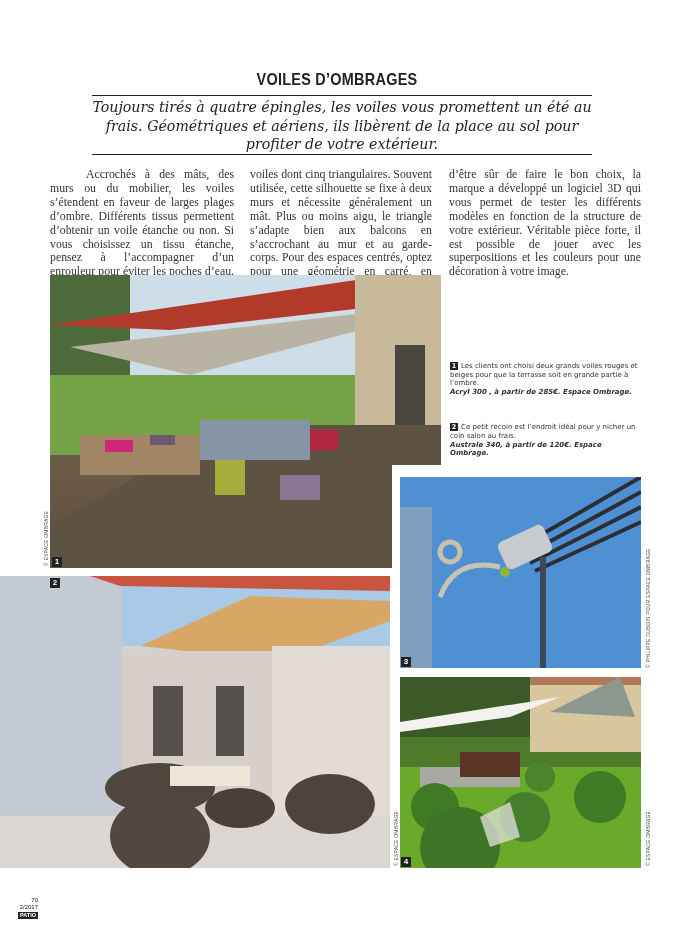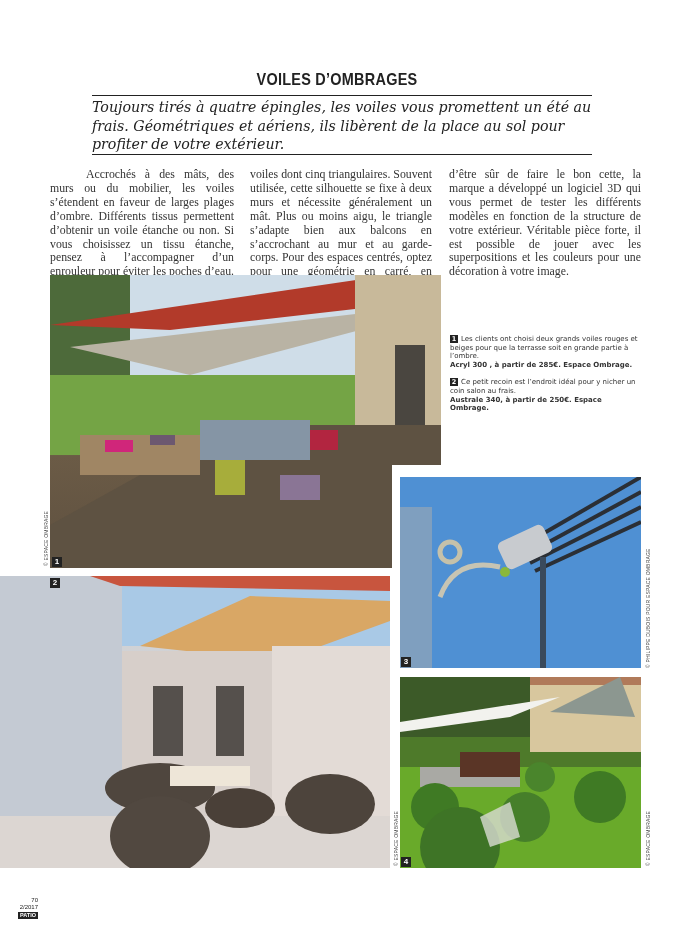--- a/index.html
+++ b/index.html
@@ -1,61 +1,61 @@
 <!DOCTYPE html>
 <html><head>
 <meta charset="utf-8">
 <style>
   html, body { margin:0; padding:0; background:#ffffff; }
   body { width:674px; height:951px; position:relative; overflow:hidden; font-family:"DejaVu Serif", serif; color:#222; }
   .title { position:absolute; left:0; width:674px; top:70px; text-align:center; font-family:"Liberation Sans", sans-serif; font-weight:bold; font-size:17px; letter-spacing:0.3px; color:#222; transform:scaleX(0.85); }
   .rule { position:absolute; left:92px; width:500px; height:1px; background:#222; }
-  .standfirst { position:absolute; left:92px; width:500px; top:98px; font-family:"DejaVu Serif", serif; font-style:italic; font-size:14.2px; line-height:18.5px; color:#222; }
+  .standfirst { position:absolute; left:92px; width:500px; top:98px; text-align:center; font-family:"DejaVu Serif", serif; font-style:italic; font-size:14.2px; line-height:18.5px; color:#222; }
   .col { position:absolute; top:168px; font-family:"Liberation Serif", serif; font-size:11.8px; line-height:13.9px; text-align:justify; color:#333; hyphens:auto; }
   .col p { margin:0; }
   .col1 { left:50px; width:184px; }
   .col1 p { text-indent:36px; }
   .col2 { left:250px; width:182px; }
   .col3 { left:449px; width:192px; }
 
   .photo { position:absolute; overflow:hidden; }
   .p1 { left:50px; top:275px; width:391px; height:293px; background:linear-gradient(180deg,#b9cfe0 0%,#dde6ec 30%,#7aa64a 38%,#6c9a3e 55%,#6b5b46 62%,#5e5040 100%); }
   .p1-notch { position:absolute; left:392px; top:465px; width:60px; height:110px; background:#fff; }
   .p2 { left:0px; top:576px; width:390px; height:292px; background:linear-gradient(180deg,#c9cfd8 0%,#d8d5d2 50%,#e2dcd8 100%); }
   .p3 { left:400px; top:477px; width:241px; height:191px; background:linear-gradient(135deg,#6aa3da 0%,#4a8ed1 60%,#3f7fc2 100%); }
   .p4 { left:400px; top:677px; width:241px; height:191px; background:linear-gradient(180deg,#3f5a2c 0%,#6b8c3c 35%,#6faa2e 60%,#5ea02a 100%); }
 
   .num { position:absolute; width:10px; height:10px; background:#222; color:#fff; font-family:"Liberation Sans", sans-serif; font-weight:bold; font-size:8px; line-height:10px; text-align:center; }
 
   .credit { position:absolute; font-family:"Liberation Sans", sans-serif; font-size:5px; color:#444; white-space:nowrap; transform-origin:left top; transform:rotate(-90deg); letter-spacing:0.2px; }
 
   .captions { position:absolute; left:450px; top:335px; width:192px; font-family:"DejaVu Sans", sans-serif; font-size:7px; line-height:8.6px; color:#333; }
-  .cap { margin-bottom:9px; }
+  .cap { margin-bottom:9px;margin-top:27px; }
   .cap .n { display:inline-block; width:8px; height:8px; background:#222; color:#fff; font-weight:bold; font-size:6.5px; line-height:8px; text-align:center; margin-right:3px; }
-  .cap .price { display:block; font-weight:bold; }
+  .cap .price { display:block; font-weight:bold;font-style:italic; }
 
   .folio { position:absolute; left:18px; top:897px; font-family:"Liberation Sans", sans-serif; font-size:6px; line-height:7px; color:#222; text-align:right; width:20px; }
   .brand { position:absolute; left:18px; top:912px; width:20px; height:7px; background:#222; color:#fff; font-family:"Liberation Sans", sans-serif; font-weight:bold; font-size:5.5px; line-height:7px; text-align:center; }
 </style>
 </head>
 <body>
 
 <div class="title">VOILES D’OMBRAGES</div>
 <div class="rule" style="top:95px;"></div>
 <div class="standfirst">Toujours tirés à quatre épingles, les voiles vous promettent un été au frais. Géométriques et aériens, ils libèrent de la place au sol pour profiter de votre extérieur.</div>
 <div class="rule" style="top:154px;"></div>
 
 <div class="col col1">
     <p>Accrochés à des mâts, des murs ou du mobilier, les voiles s’étendent en faveur de larges plages d’ombre. Différents tissus permettent d’obtenir un voile étanche ou non. Si vous choisissez un tissu étanche, pensez à l’accompagner d’un enrouleur pour éviter les poches d’eau. L’entreprise Espace Ombrage compte onze formes de</p>
   </div>
 <div class="col col2">
     <p>voiles dont cinq triangulaires. Souvent utilisée, cette silhouette se fixe à deux murs et nécessite généralement un mât. Plus ou moins aigu, le triangle s’adapte bien aux balcons en s’accrochant au mur et au garde-corps. Pour des espaces centrés, optez pour une géométrie en carré, en rectangle, losange ou trapèze. Afin</p>
   </div>
 <div class="col col3">
-    <p>d’être sûr de faire le bon cette, la marque a développé un logiciel 3D qui vous permet de tester les différents modèles en fonction de la structure de votre extérieur. Véritable pièce forte, il est possible de jouer avec les superpositions et les couleurs pour une décoration à votre image.</p>
+    <p>d’être sûr de faire le bon choix, la marque a développé un logiciel 3D qui vous permet de tester les différents modèles en fonction de la structure de votre extérieur. Véritable pièce forte, il est possible de jouer avec les superpositions et les couleurs pour une décoration à votre image.</p>
   </div>
 
 <div class="photo p1">
   <svg width="391" height="293" viewBox="0 0 391 293" style="position:absolute;left:0;top:0;">
     <rect x="0" y="0" width="391" height="100" fill="#cfdde8"></rect>
     <rect x="0" y="0" width="80" height="130" fill="#4d6a3a"></rect>
     <rect x="0" y="100" width="391" height="80" fill="#74a445"></rect>
     <polygon points="0,50 340,0 360,0 340,30 120,55" fill="#b23a2a"></polygon>
     <polygon points="20,72 340,35 310,55 140,100" fill="#b9b3a4"></polygon>
     <rect x="305" y="0" width="86" height="200" fill="#c8b99a"></rect>
@@ -74,21 +74,21 @@
 <div class="credit" style="left:43px;top:566px;">© ESPACE OMBRAGE</div>
 <div class="p1-notch"></div>
 
 <div class="captions">
   <div class="cap">
     <span class="n">1</span><span>Les clients ont choisi deux grands voiles rouges et beiges pour que la terrasse soit en grande partie à l’ombre.</span>
     <span class="price">Acryl 300 , à partir de 285€. Espace Ombrage.</span>
   </div>
   <div class="cap">
     <span class="n">2</span><span>Ce petit recoin est l’endroit idéal pour y nicher un coin salon au frais.</span>
-    <span class="price">Australe 340, à partir de 250€. Espace Ombrage.</span>
+    <span class="price">Australe 340, à partir de 120€. Espace Ombrage.</span>
   </div>
 </div>
 
 <div class="photo p2">
   <svg width="390" height="292" viewBox="0 0 390 292" style="position:absolute;left:0;top:0;">
     <rect x="0" y="0" width="122" height="292" fill="#c4cad3"></rect>
     <rect x="122" y="10" width="268" height="60" fill="#a9c9e6"></rect>
     <polygon points="90,0 390,0 390,15 120,10" fill="#c8553e"></polygon>
     <polygon points="140,70 250,20 390,25 390,45 280,85" fill="#d9a765"></polygon>
     <rect x="122" y="75" width="150" height="170" fill="#d7cfca"></rect>

